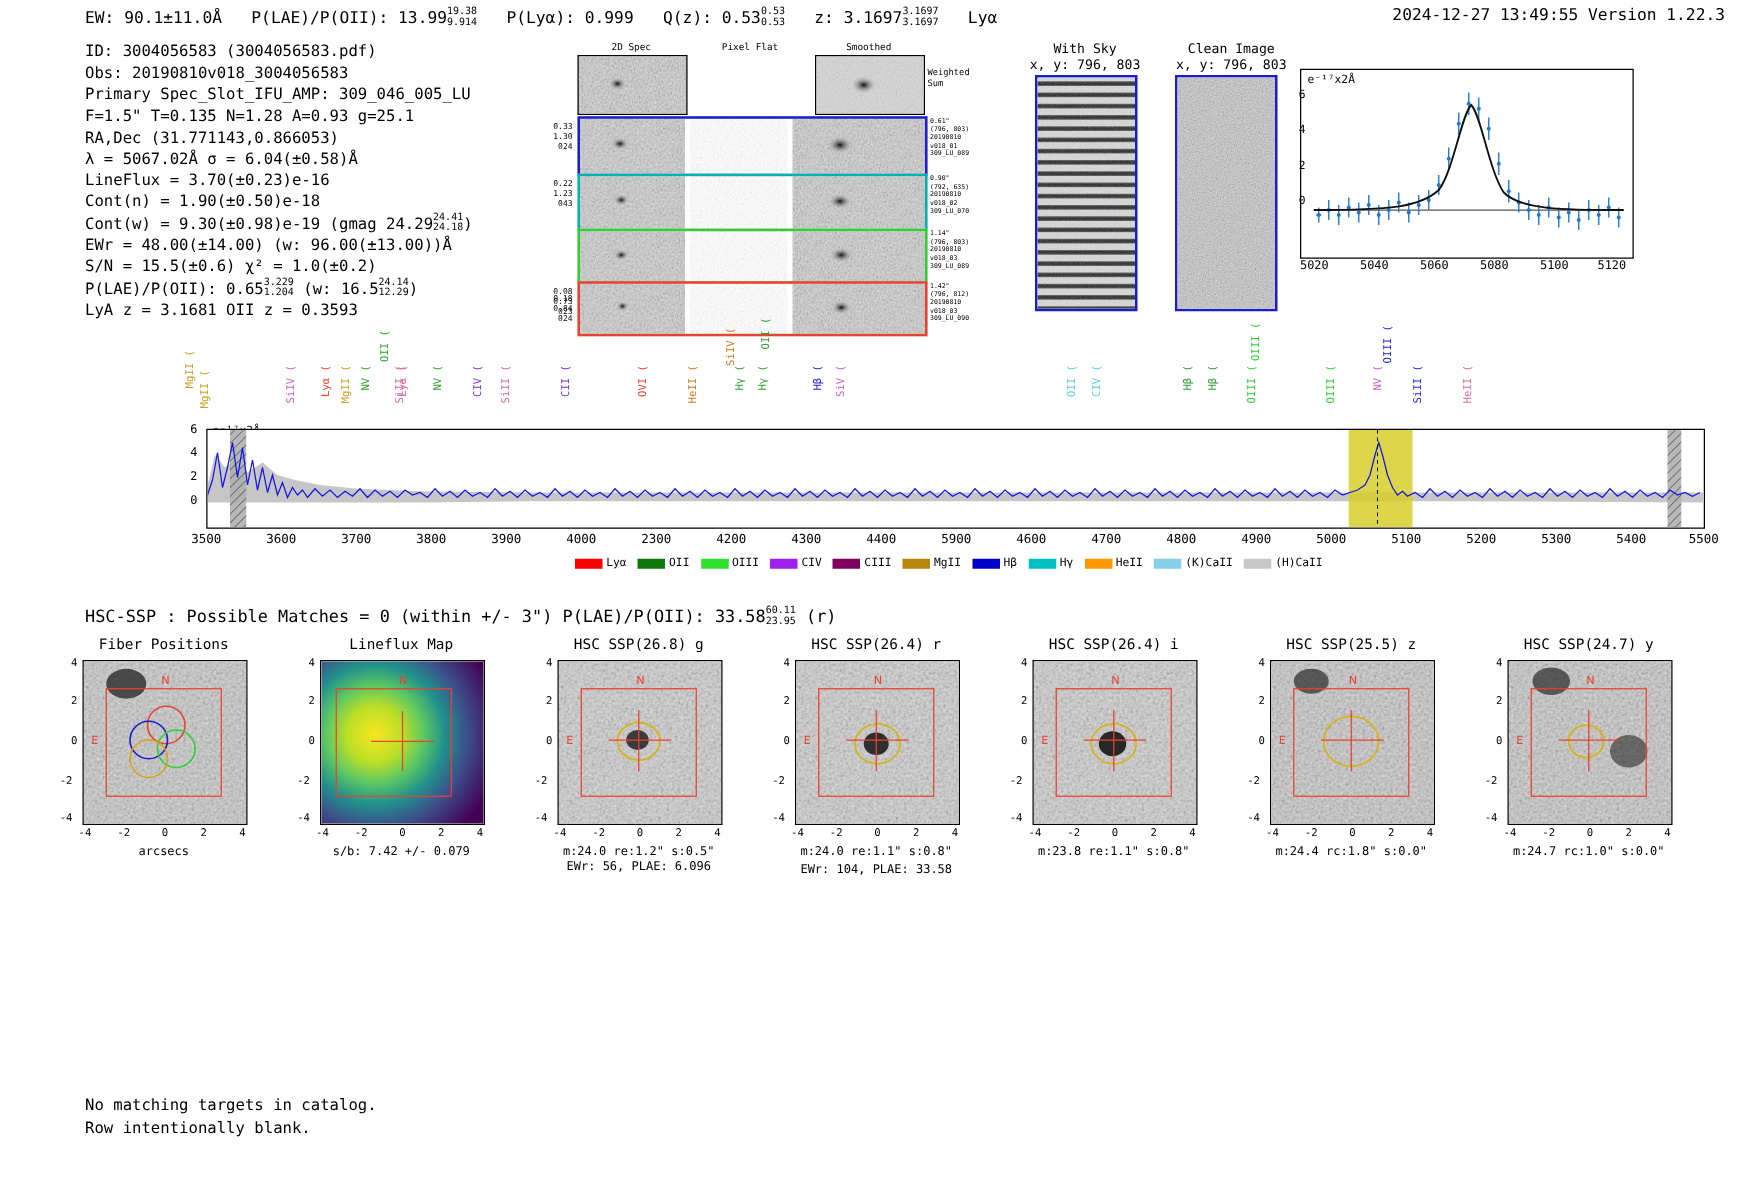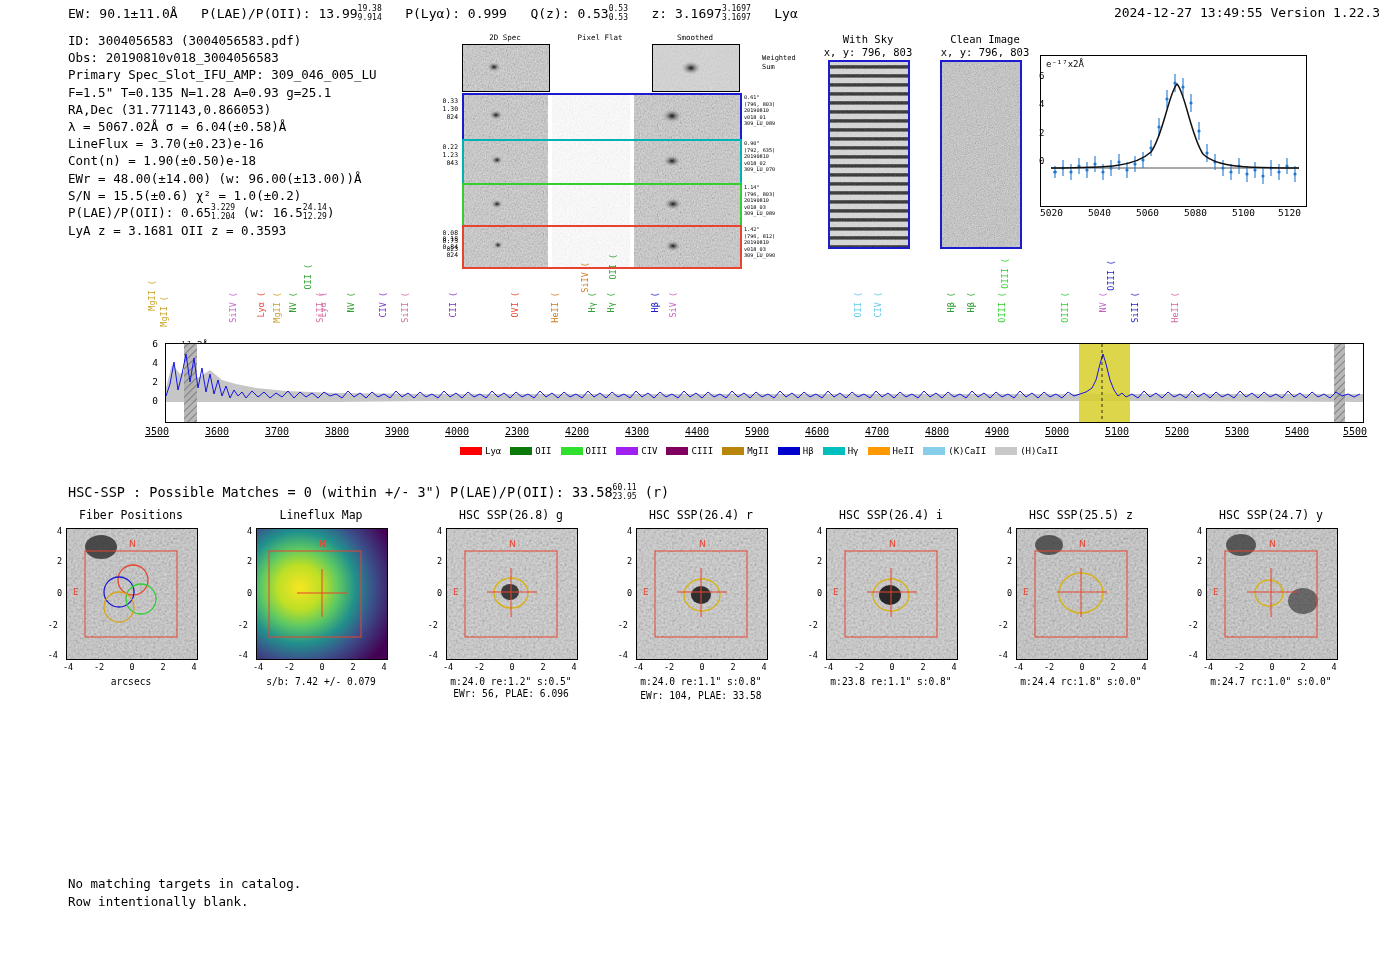--- a/index.html
+++ b/index.html
@@ -31,21 +31,21 @@
   .cutout-frame{position:absolute;border:2px solid #1b1bd0;}
 
   
   #zoomplot{top:55px;left:1040px;width:265px;height:150px;border:1px solid #000;}
   #zoomplot .axlabel{position:absolute;font-size:9px;}
 
   
   #spec-wrap{top:268px;left:60px;width:1280px;height:190px;}
   #spec-frame{position:absolute;left:105px;top:75px;width:1197px;height:78px;border:1px solid #000;background:#fff;overflow:hidden;}
   .linelabel{position:absolute;writing-mode:vertical-rl;transform:rotate(180deg);font-size:8.5px;white-space:nowrap;font-family:"DejaVu Sans Mono",monospace;}
-  .xtick{position:absolute;font-size:10px;text-align:left;width:40px;text-decoration:underline;}
+  .xtick{position:absolute;font-size:10px;text-align:center;width:40px;}
   .ytick{position:absolute;font-size:9.5px;text-align:right;width:14px;}
 
   
   #spec-legend{position:absolute;left:400px;top:178px;font-size:9px;display:flex;gap:9px;align-items:center;}
   .lgitem{display:flex;align-items:center;gap:3px;}
   .lgswatch{width:22px;height:8px;display:inline-block;}
 
   
   #hsc-head{top:484px;left:68px;font-size:13.5px;}
   .panel{position:absolute;top:508px;}
@@ -74,20 +74,21 @@
 
 <div class="abs mono" id="info-block">
   <div>ID: 3004056583 (3004056583.pdf)</div>
   <div>Obs: 20190810v018_3004056583</div>
   <div>Primary Spec_Slot_IFU_AMP: 309_046_005_LU</div>
   <div>F=1.5"  T=0.135  N=1.28  A=0.93  g=25.1</div>
   <div>RA,Dec (31.771143,0.866053)</div>
   <div>λ = 5067.02Å   σ = 6.04(±0.58)Å</div>
   <div>LineFlux = 3.70(±0.23)e-16</div>
   <div>Cont(n) = 1.90(±0.50)e-18</div>
+  <div class="nowrap"><span>Cont(w) = 9.30(±0.98)e-19 (gmag 24.29</span><span class="frac"><span>24.41</span><br><span>24.18</span></span><span>)</span></div>
   <div>EWr = 48.00(±14.00) (w: 96.00(±13.00))Å</div>
   <div>S/N = 15.5(±0.6)   χ² = 1.0(±0.2)</div>
   <div class="nowrap"><span>P(LAE)/P(OII): 0.65</span><span class="frac"><span>3.229</span><br><span>1.204</span></span> <span>(w: 16.5</span><span class="frac"><span>24.14</span><br><span>12.29</span></span><span>)</span></div>
   <div>LyA z = 3.1681   OII z = 0.3593</div>
 </div>
 
 <div class="abs" id="twod">
   <div class="colhdr" style="left:0px;top:0px;width:86px;">2D Spec</div>
   <div class="colhdr" style="left:90px;top:0px;width:96px;">Pixel Flat</div>
   <div class="colhdr" style="left:190px;top:0px;width:86px;">Smoothed</div>
@@ -109,21 +110,21 @@
       <ellipse cx="31" cy="22" rx="7" ry="5" fill="url(#blob)"></ellipse>
     </svg>
   </div>
   <div class="cellimg" style="left:190px;top:11px;width:86px;height:46px;border:1px solid #000;">
     <svg class="noisebox" viewBox="0 0 86 46" preserveAspectRatio="none">
       <rect width="86" height="46" fill="#d6d6d6"></rect>
       <rect width="86" height="46" filter="url(#n1)" opacity="0.35"></rect>
       <ellipse cx="38" cy="23" rx="10" ry="7" fill="url(#blob)"></ellipse>
     </svg>
   </div>
-  <div class="wsum" style="left:280px;top:21px;margin-left:20px;">Weighted<br>Sum</div>
+  <div class="wsum" style="left:280px;top:21px;">Weighted<br>Sum</div>
 
   <div class="specrow" style="top:60px;">
     <div class="rowlabel" style="left:-36px;top:4px;width:32px;"><span>0.33</span><br><span>1.30</span><br><span>024</span></div>
     <div class="cellimg" style="left:0px;top:0px;width:276px;height:44px;border:2px solid #1b1bd0;">
       <svg class="noisebox" viewBox="0 0 276 44" preserveAspectRatio="none">
         <rect width="276" height="44" fill="#cfcfcf"></rect>
           <rect width="276" height="44" filter="url(#n1)" opacity="0.9"></rect>
         <rect x="86" y="0" width="82" height="44" fill="#fff"></rect>
           <rect x="86" y="0" width="82" height="44" filter="url(#n1)" opacity="0.25"></rect>
         <rect x="84" y="0" width="4" height="44" fill="#fff"></rect>

